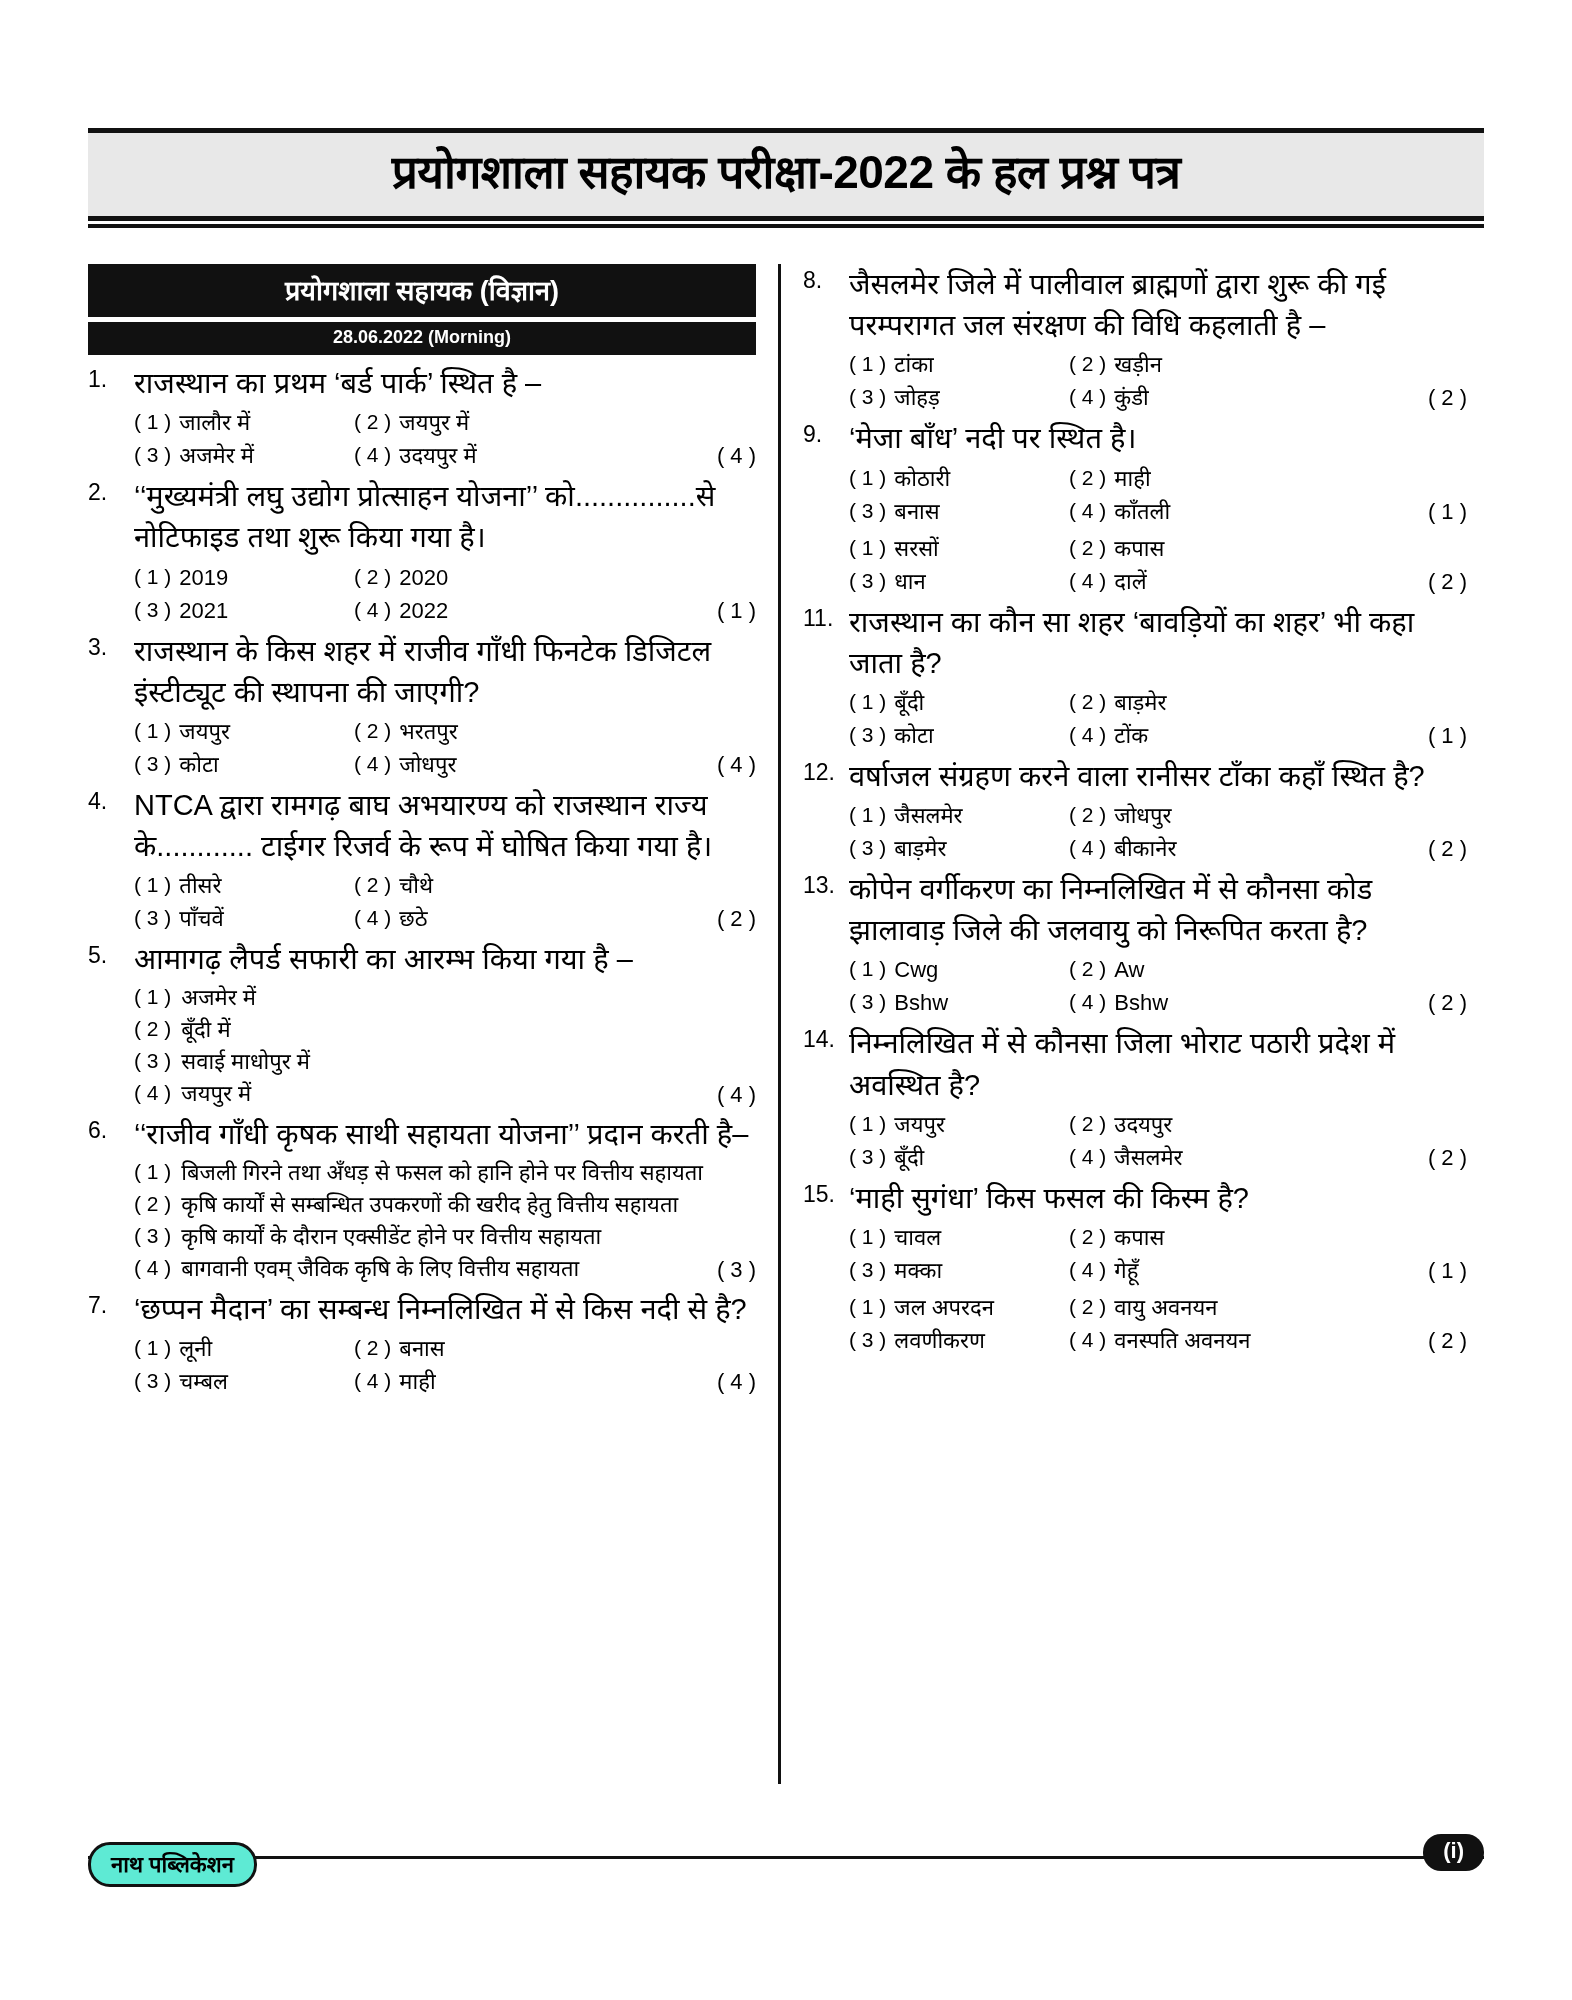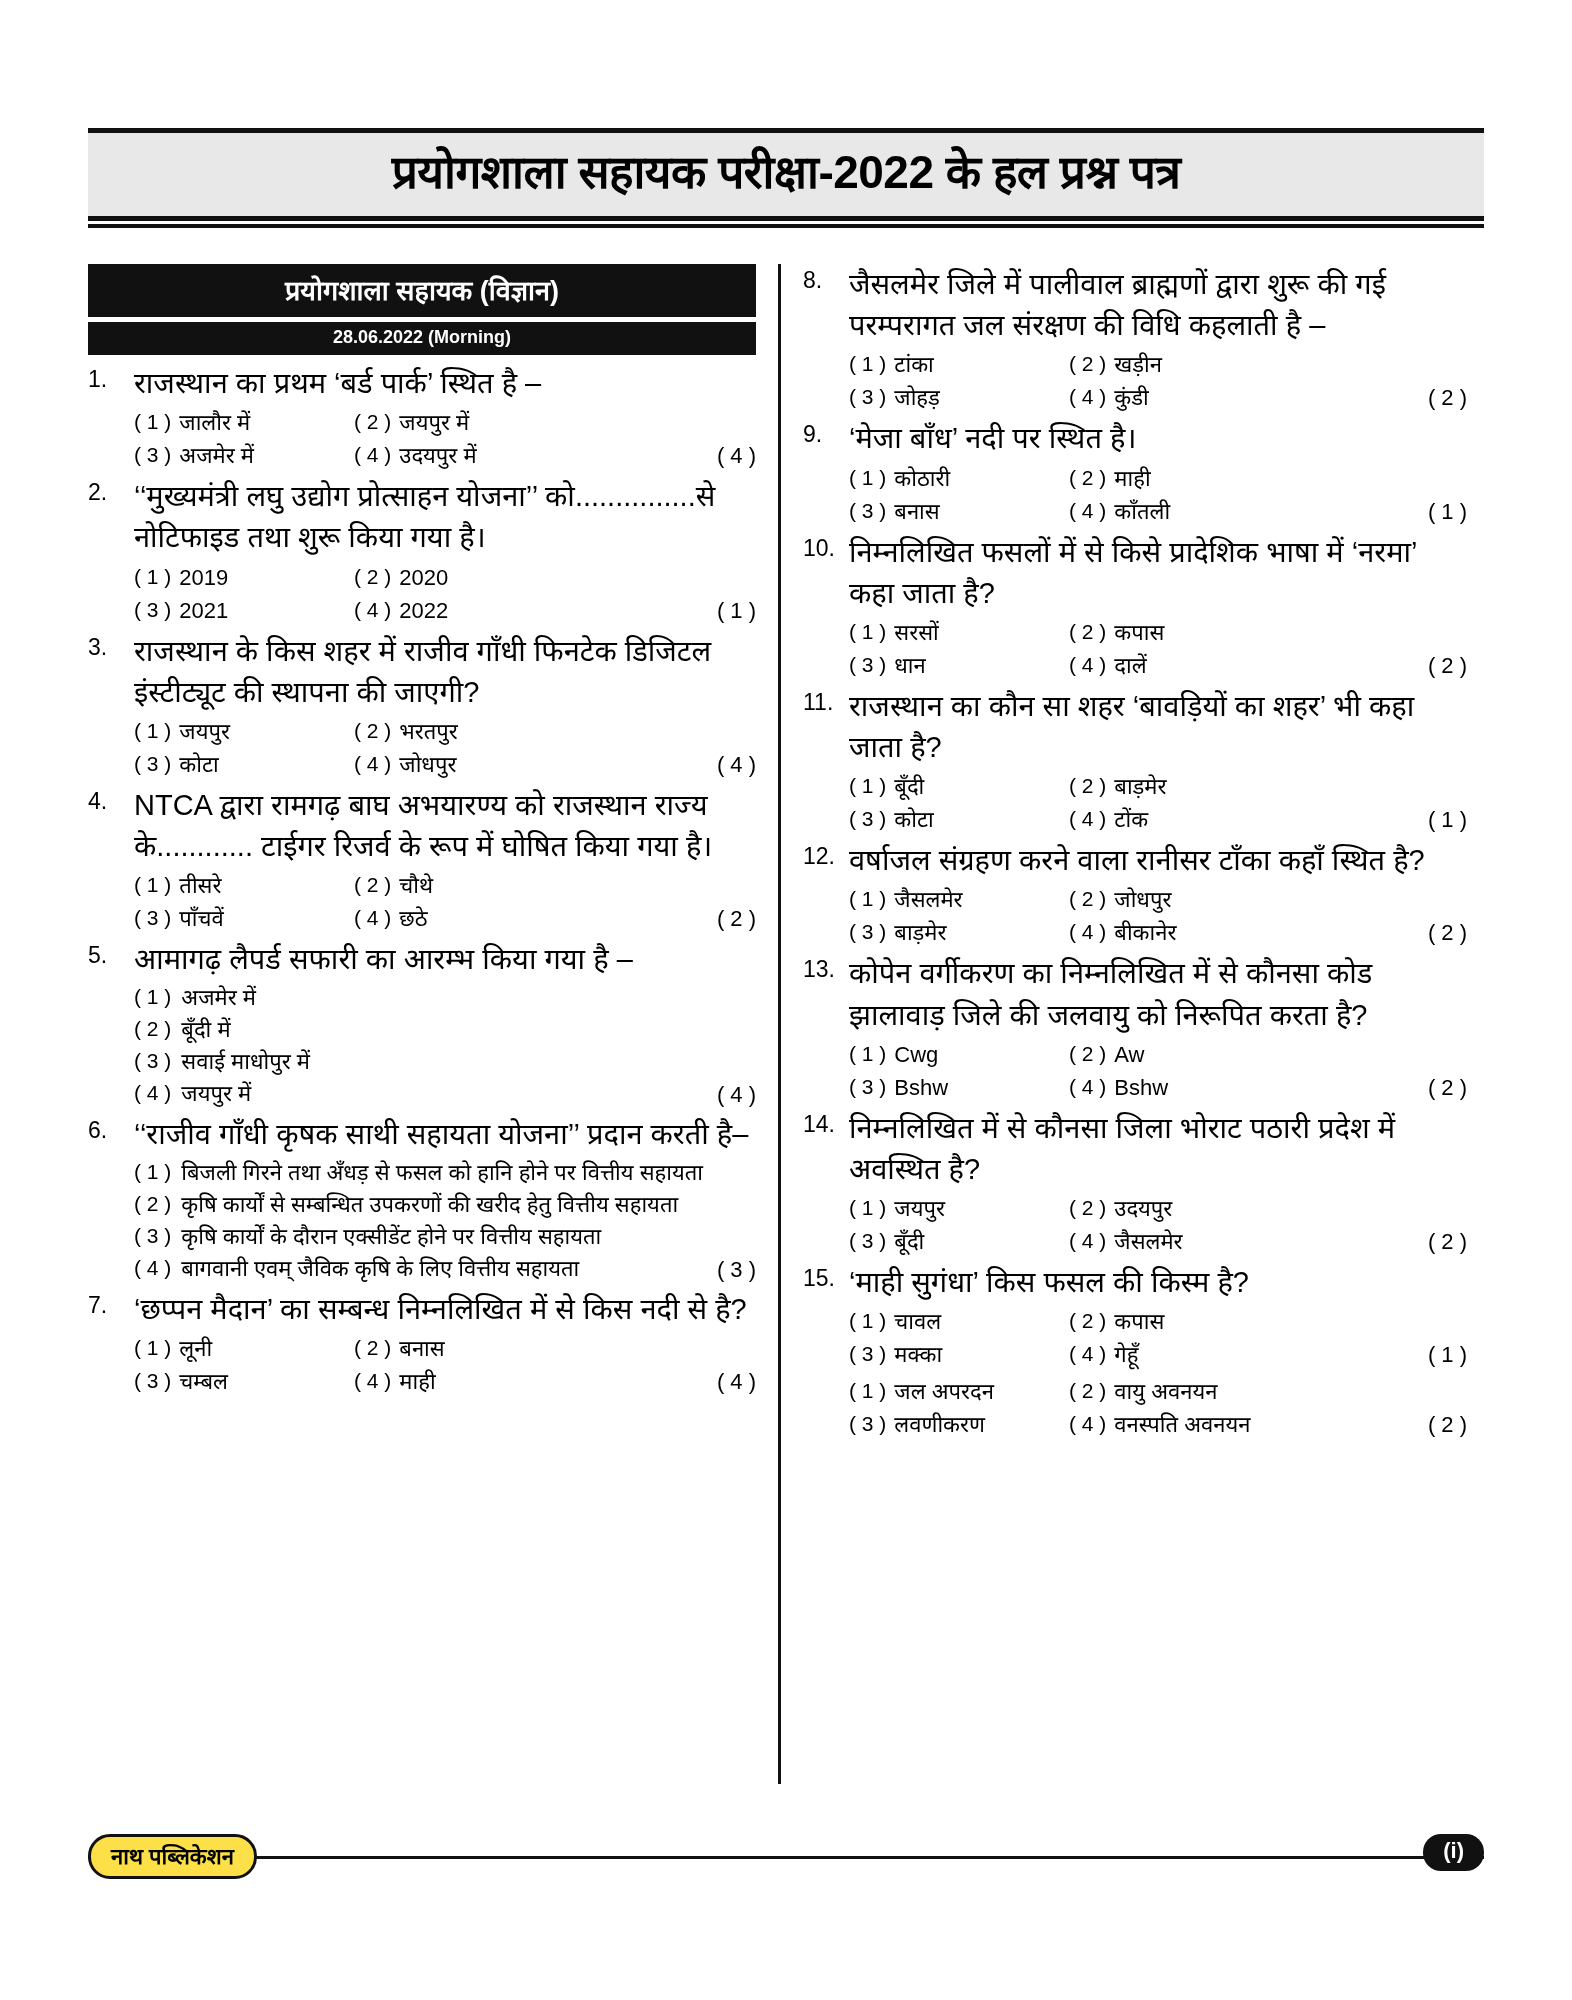--- a/index.html
+++ b/index.html
@@ -173,22 +173,22 @@
   .footer-line {
     position: absolute;
     left: 0;
     right: 0;
     top: 22px;
     border-top: 3px solid #111;
   }
   .pub {
     position: absolute;
     left: 0;
-    top: 0;
-    background: #fde047;
+    top: 8px;
+    background: #5eead4;
     border: 3px solid #111;
     border-radius: 22px;
     padding: 3px 20px 6px 20px;
     font-size: 22px;
     font-weight: bold;
     z-index: 2;
   }
   .pageno {
     position: absolute;
     right: 0;
@@ -488,24 +488,20 @@
                   </div>
                   <div class="opt opt-b">
                     <span class="opt-lbl">( 4 )</span>
                     <span class="opt-val">काँतली</span>
                   </div>
                   <span class="ans">( 1 )</span>
                 </div>
               </div>
             </div>
             <div class="q">
-              <div class="q-head">
-                <div class="q-num">10.</div>
-                <div class="q-text">निम्नलिखित फसलों में से किसे प्रादेशिक भाषा में ‘नरमा’ कहा जाता है?</div>
-              </div>
               <div class="opts">
                 <div class="opt-row">
                   <div class="opt opt-a">
                     <span class="opt-lbl">( 1 )</span>
                     <span class="opt-val">सरसों</span>
                   </div>
                   <div class="opt opt-b">
                     <span class="opt-lbl">( 2 )</span>
                     <span class="opt-val">कपास</span>
                   </div>

